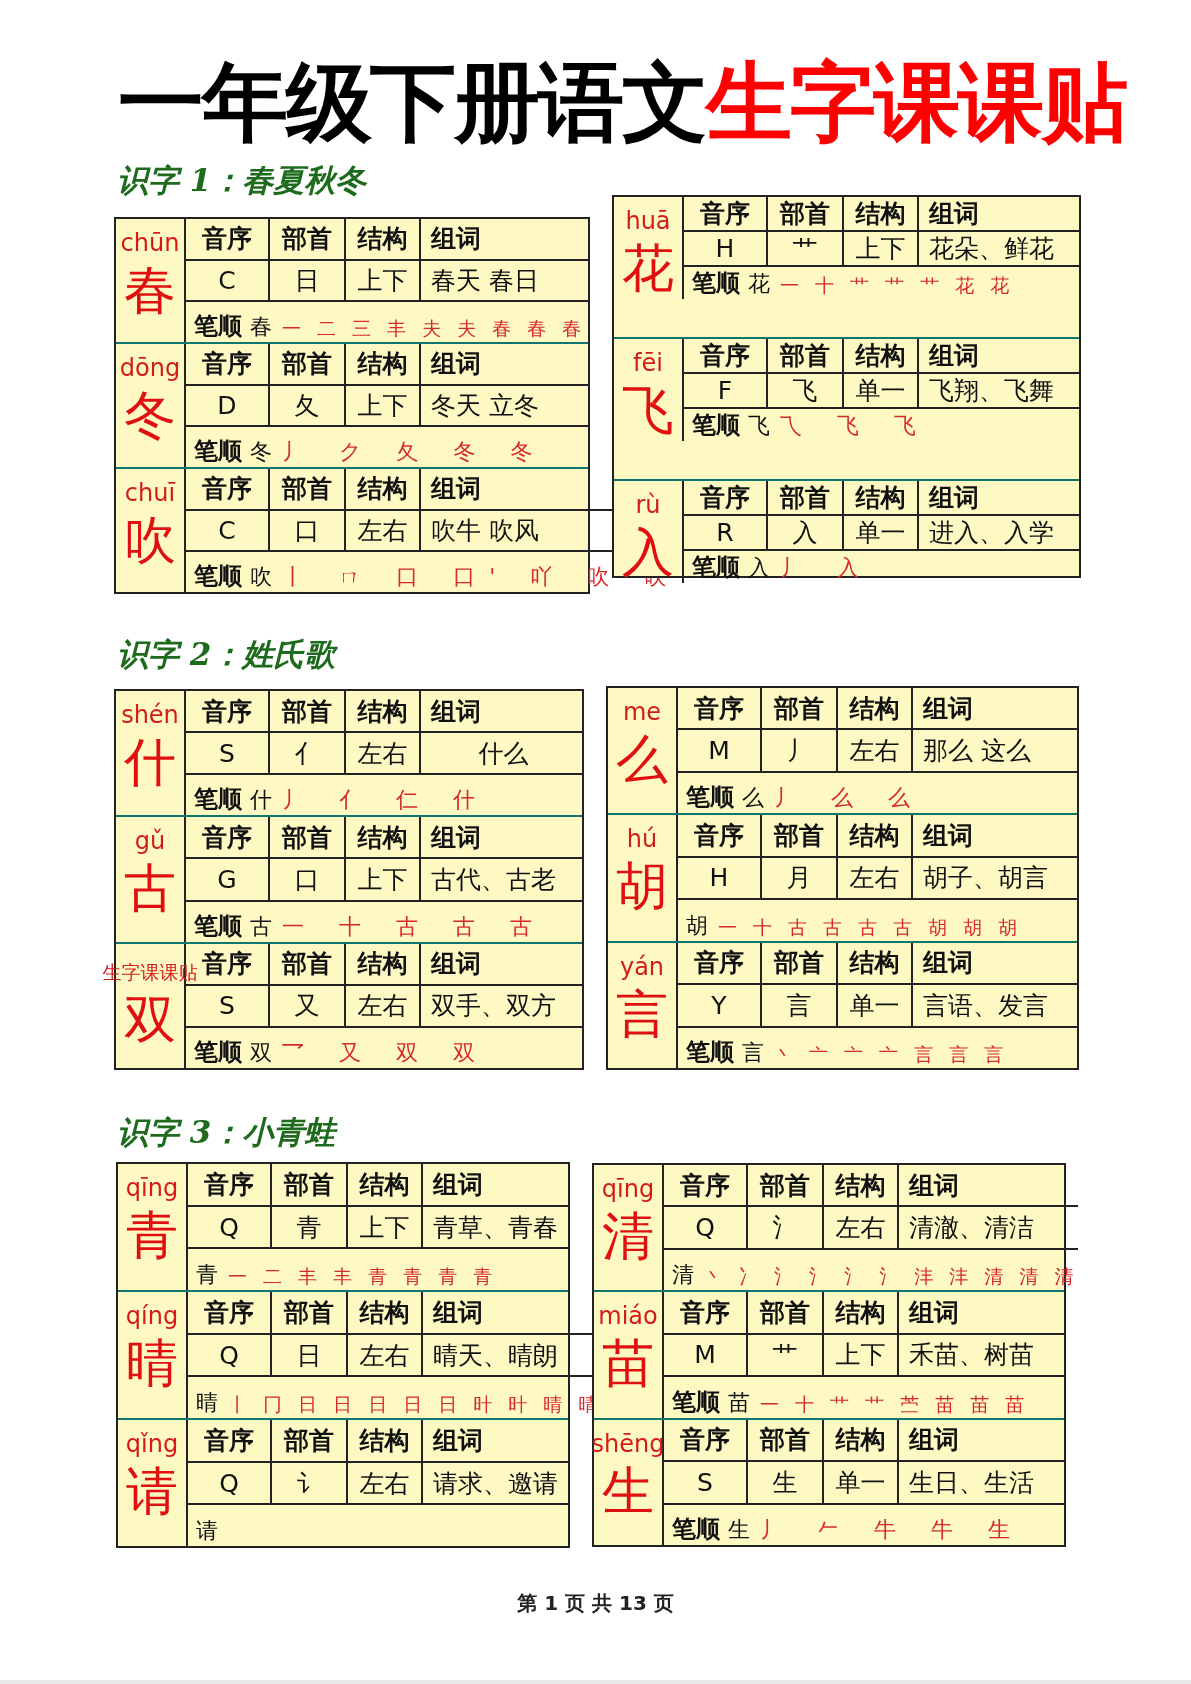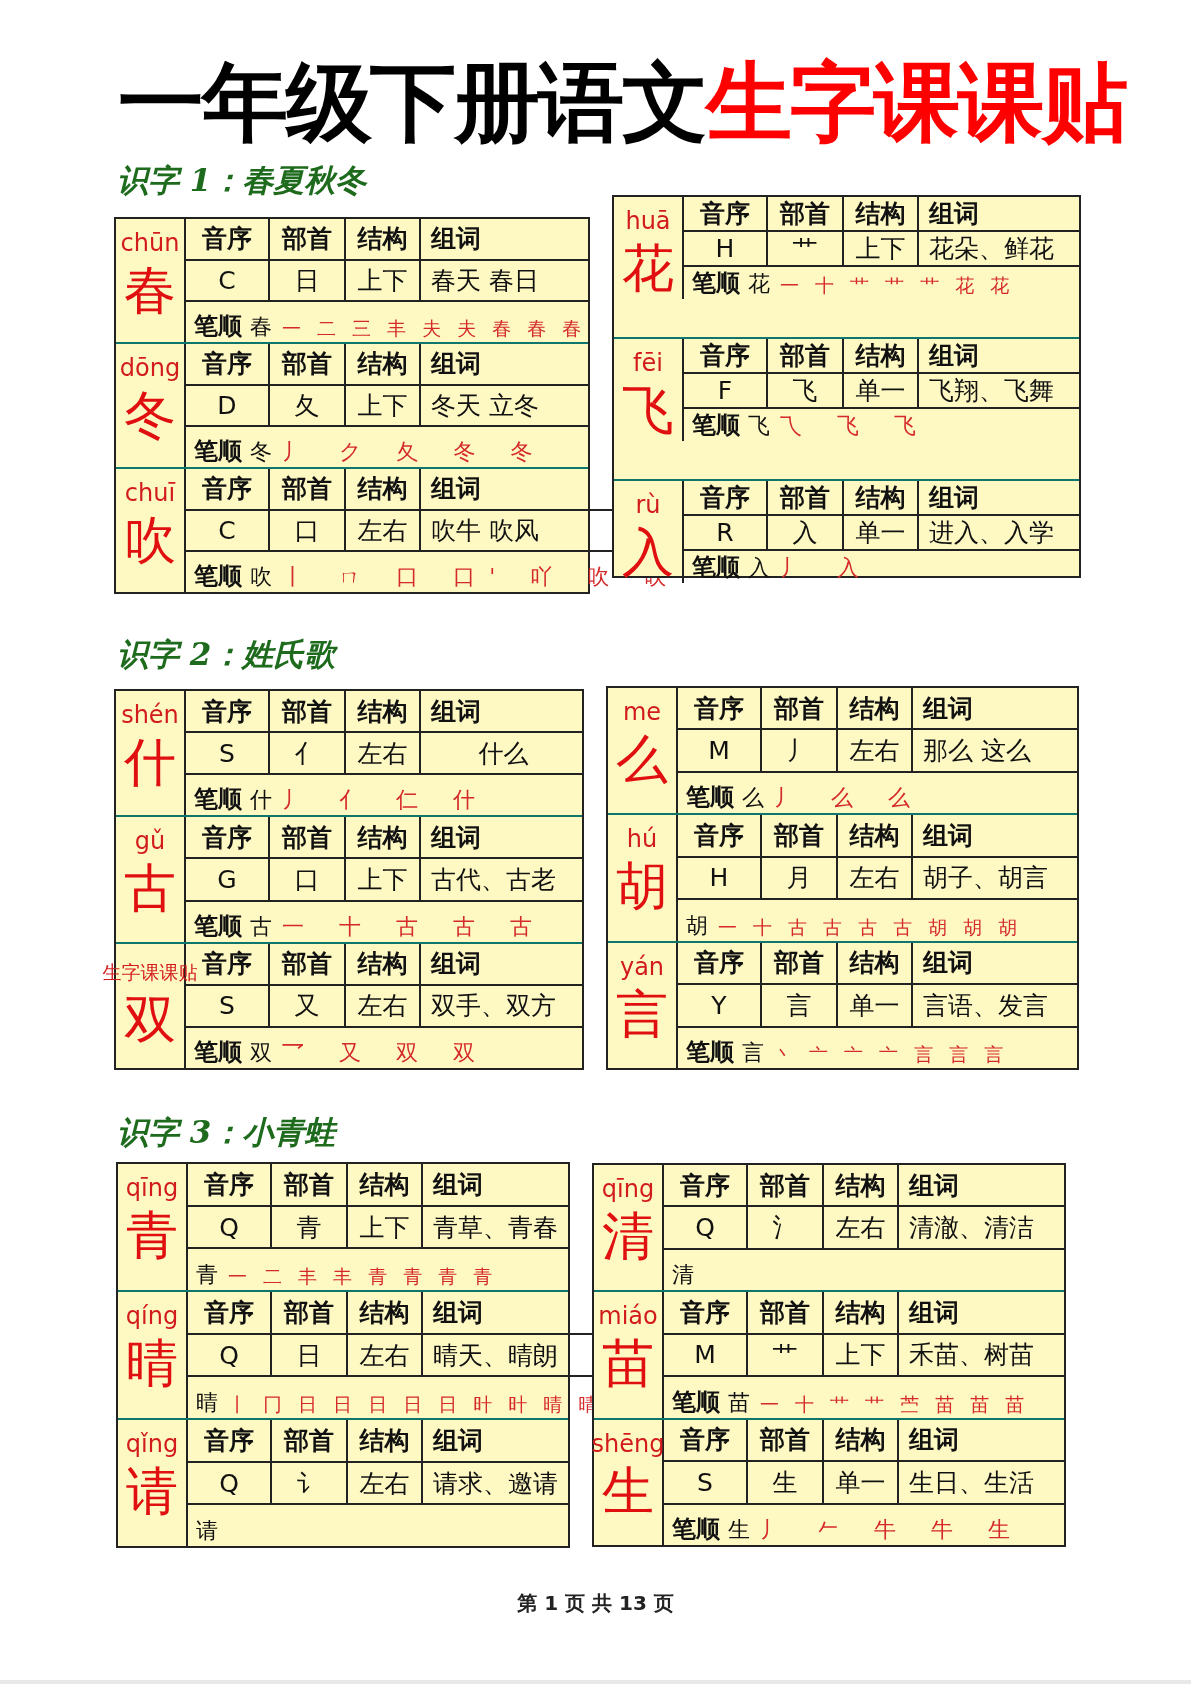--- a/index.html
+++ b/index.html
@@ -473,20 +473,21 @@
           </div>
           <div class="row value-row">
             <div class="cell c1">Q</div>
             <div class="cell c2">氵</div>
             <div class="cell c3">左右</div>
             <div class="cell c4">清澈、清洁</div>
           </div>
           <div class="row stroke-row">
 
             <span class="stroke-char">清</span>
+            <span class="stroke-seq tight">丶 冫 氵 氵 氵 氵 沣 沣 清 清 清</span>
           </div>
         </div>
       </div>
       <div class="char-block">
         <div class="char-cell">
           <span class="pinyin">miáo</span>
           <span class="big-char">苗</span>
         </div>
         <div class="info">
           <div class="row header-row">

